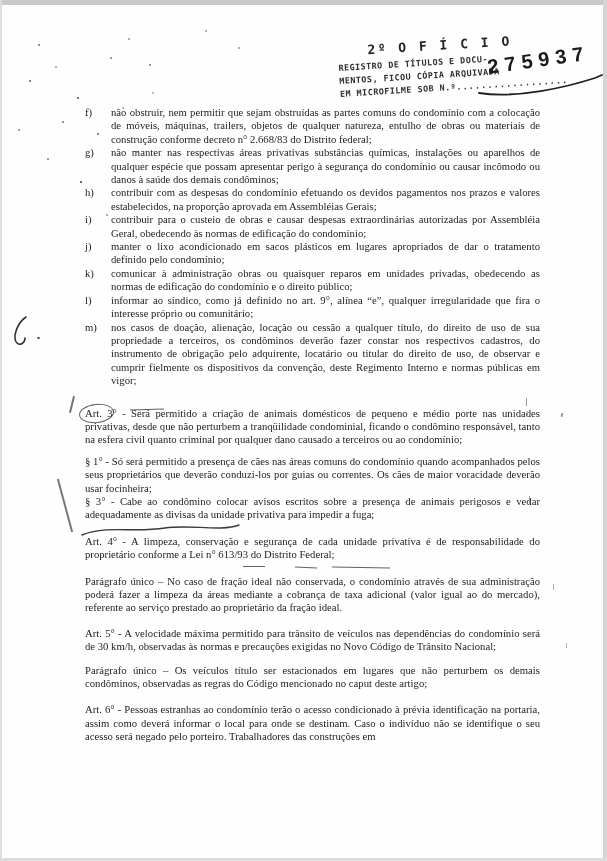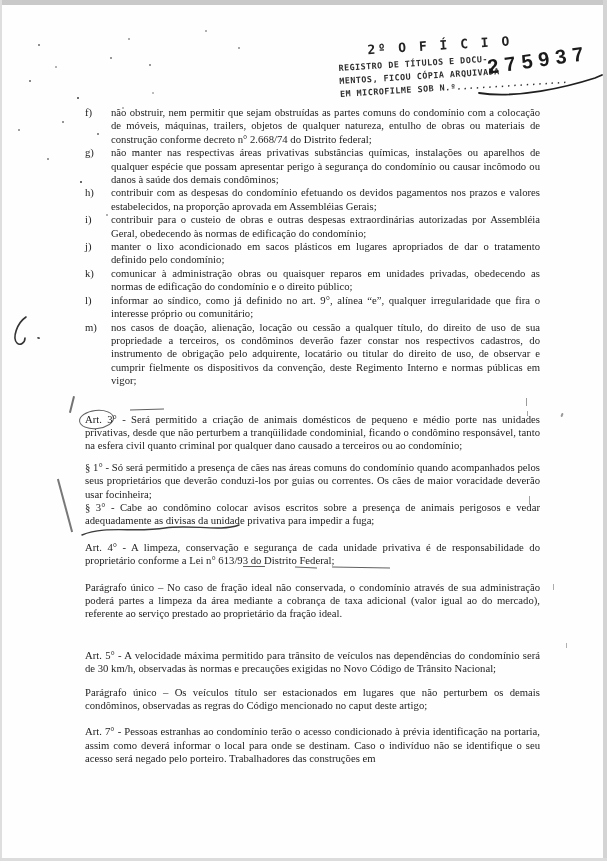--- a/index.html
+++ b/index.html
@@ -30,26 +30,26 @@
     transform-origin:left top;font-family:"Liberation Sans",sans-serif;font-size:20px;
     font-weight:700;letter-spacing:6px;color:#1b1b1b;}
   .stamp-underline{position:absolute;left:477px;top:74px;width:130px;height:26px;}
   
   .content{position:absolute;left:85px;top:106px;width:455px;font-size:10.7px;
     line-height:13.4px;color:#1d1d1d;text-align:justify;}
   .li{display:flex;}
   .li .ltr{flex:0 0 26px;text-align:left;}
   .li .txt{flex:1;text-align:justify;}
   .para{text-align:justify;}
-  .p-art3{margin-top:25px;}
+  .p-art3{margin-top:19px;}
   .p-s1{margin-top:8px;}
   .p-s2{margin-top:0;}
   .p-art4{margin-top:13px;}
   .p-pu1{margin-top:13px;}
-  .p-art5{margin-top:28px;}
+  .p-art5{margin-top:12px;}
   .p-pu2{margin-top:10px;}
   .p-art6{margin-top:13px;}
   .circled{position:relative;display:inline-block;}
   .circled::after{content:"";position:absolute;left:-6px;top:-3px;width:33px;height:17px;
     border:1.2px solid rgba(40,40,40,.75);border-radius:50%;transform:rotate(-6deg);}
   
   .pen{position:absolute;}
   .pen-line{background:#3a3a3a;opacity:.8;}
   .pen-ell{left:8px;top:314px;width:24px;height:34px;}
   .pen-dot{left:37px;top:337px;width:3px;height:2px;background:#555;border-radius:50%;
@@ -91,33 +91,33 @@
   </div>
   <div class="stamp-number">275937</div>
   <svg class="stamp-underline" viewBox="0 0 130 26">
     <path d="M2,19 C40,25 90,13 118,4 l7,-3" fill="none" stroke="#1f1f1f" stroke-width="1.8" stroke-linecap="round"></path>
   </svg>
 
   <div class="content">
 
     <div class="li">
       <span class="ltr">f)</span>
-      <span class="txt">não obstruir, nem permitir que sejam obstruídas as partes comuns do condomínio com a colocação de móveis, máquinas, trailers, objetos de qualquer natureza, entulho de obras ou materiais de construção conforme decreto n° 2.668/74 do Distrito federal;</span>
+      <span class="txt">não obstruir, nem permitir que sejam obstruídas as partes comuns do condomínio com a colocação de móveis, máquinas, trailers, objetos de qualquer natureza, entulho de obras ou materiais de construção conforme decreto n° 2.668/83 do Distrito federal;</span>
     </div>
     <div class="li">
       <span class="ltr">g)</span>
       <span class="txt">não manter nas respectivas áreas privativas substâncias químicas, instalações ou aparelhos de qualquer espécie que possam apresentar perigo à segurança do condomínio ou causar incômodo ou danos à saúde dos demais condôminos;</span>
     </div>
     <div class="li">
       <span class="ltr">h)</span>
       <span class="txt">contribuir com as despesas do condomínio efetuando os devidos pagamentos nos prazos e valores estabelecidos, na proporção aprovada em Assembléias Gerais;</span>
     </div>
     <div class="li">
       <span class="ltr">i)</span>
-      <span class="txt">contribuir para o custeio de obras e outras despesas extraordinárias autorizadas por Assembléia Geral, obedecendo às normas de edificação do condomínio;</span>
+      <span class="txt">contribuir para o custeio de obras e causar despesas extraordinárias autorizadas por Assembléia Geral, obedecendo às normas de edificação do condomínio;</span>
     </div>
     <div class="li">
       <span class="ltr">j)</span>
       <span class="txt">manter o lixo acondicionado em sacos plásticos em lugares apropriados de dar o tratamento definido pelo condomínio;</span>
     </div>
     <div class="li">
       <span class="ltr">k)</span>
       <span class="txt">comunicar à administração obras ou quaisquer reparos em unidades privadas, obedecendo as normas de edificação do condomínio e o direito público;</span>
     </div>
     <div class="li">
@@ -126,24 +126,24 @@
     </div>
     <div class="li">
       <span class="ltr">m)</span>
       <span class="txt">nos casos de doação, alienação, locação ou cessão a qualquer título, do direito de uso de sua propriedade a terceiros, os condôminos deverão fazer constar nos respectivos cadastros, do instrumento de obrigação pelo adquirente, locatário ou titular do direito de uso, de observar e cumprir fielmente os dispositivos da convenção, deste Regimento Interno e normas públicas em vigor;</span>
     </div>
 
     <div class="para p-art3"><span class="circled">Art.</span> <span>3° - Será permitido a criação de animais domésticos de pequeno e médio porte nas unidades privativas, desde que não perturbem a tranqüilidade condominial, ficando o condômino responsável, tanto na esfera civil quanto criminal por qualquer dano causado a terceiros ou ao condomínio;</span></div>
     <div class="para p-s1">§ 1° - Só será permitido a presença de cães nas áreas comuns do condomínio quando acompanhados pelos seus proprietários que deverão conduzi-los por guias ou correntes. Os cães de maior voracidade deverão usar focinheira;</div>
     <div class="para p-s2">§ 3° - Cabe ao condômino colocar avisos escritos sobre a presença de animais perigosos e vedar adequadamente as divisas da unidade privativa para impedir a fuga;</div>
     <div class="para p-art4">Art. 4° - A limpeza, conservação e segurança de cada unidade privativa é de responsabilidade do proprietário conforme a Lei n° 613/93 do Distrito Federal;</div>
-    <div class="para p-pu1">Parágrafo único – No caso de fração ideal não conservada, o condomínio através de sua administração poderá partes a limpeza da área mediante a cobrança de taxa adicional (valor igual ao do mercado), referente ao serviço prestado ao proprietário da fração ideal.</div>
+    <div class="para p-pu1">Parágrafo único – No caso de fração ideal não conservada, o condomínio através de sua administração poderá fazer a limpeza da áreas mediante a cobrança de taxa adicional (valor igual ao do mercado), referente ao serviço prestado ao proprietário da fração ideal.</div>
     <div class="para p-art5">Art. 5° - A velocidade máxima permitido para trânsito de veículos nas dependências do condomínio será de 30 km/h, observadas às normas e precauções exigidas no Novo Código de Trânsito Nacional;</div>
     <div class="para p-pu2">Parágrafo único – Os veículos título ser estacionados em lugares que não perturbem os demais condôminos, observadas as regras do Código mencionado no caput deste artigo;</div>
-    <div class="para p-art6">Art. 7° - Pessoas estranhas ao condomínio terão o acesso condicionado à prévia identificação na portaria, assim como deverá informar o local para onde se destinam. Caso o indivíduo não se identifique o seu acesso será negado pelo porteiro. Trabalhadores das construções em</div>
+    <div class="para p-art6">Art. 6° - Pessoas estranhas ao condomínio terão o acesso condicionado à prévia identificação na portaria, assim como deverá informar o local para onde se destinam. Caso o indivíduo não se identifique o seu acesso será negado pelo porteiro. Trabalhadores das construções em</div>
   </div>
 
   <svg class="pen pen-ell" viewBox="0 0 24 34">
     <path d="M18,3 C9,9 4,24 9,29 C12,32 17,29 17,24" fill="none" stroke="#333" stroke-width="1.6" stroke-linecap="round"></path>
   </svg>
   <div class="pen pen-dot"></div>
   <div class="pen pen-slash"></div>
   <div class="pen pen-line pen-sera"></div>
   <div class="pen pen-diag"></div>
   <svg class="pen pen-wave" viewBox="0 0 162 16">

